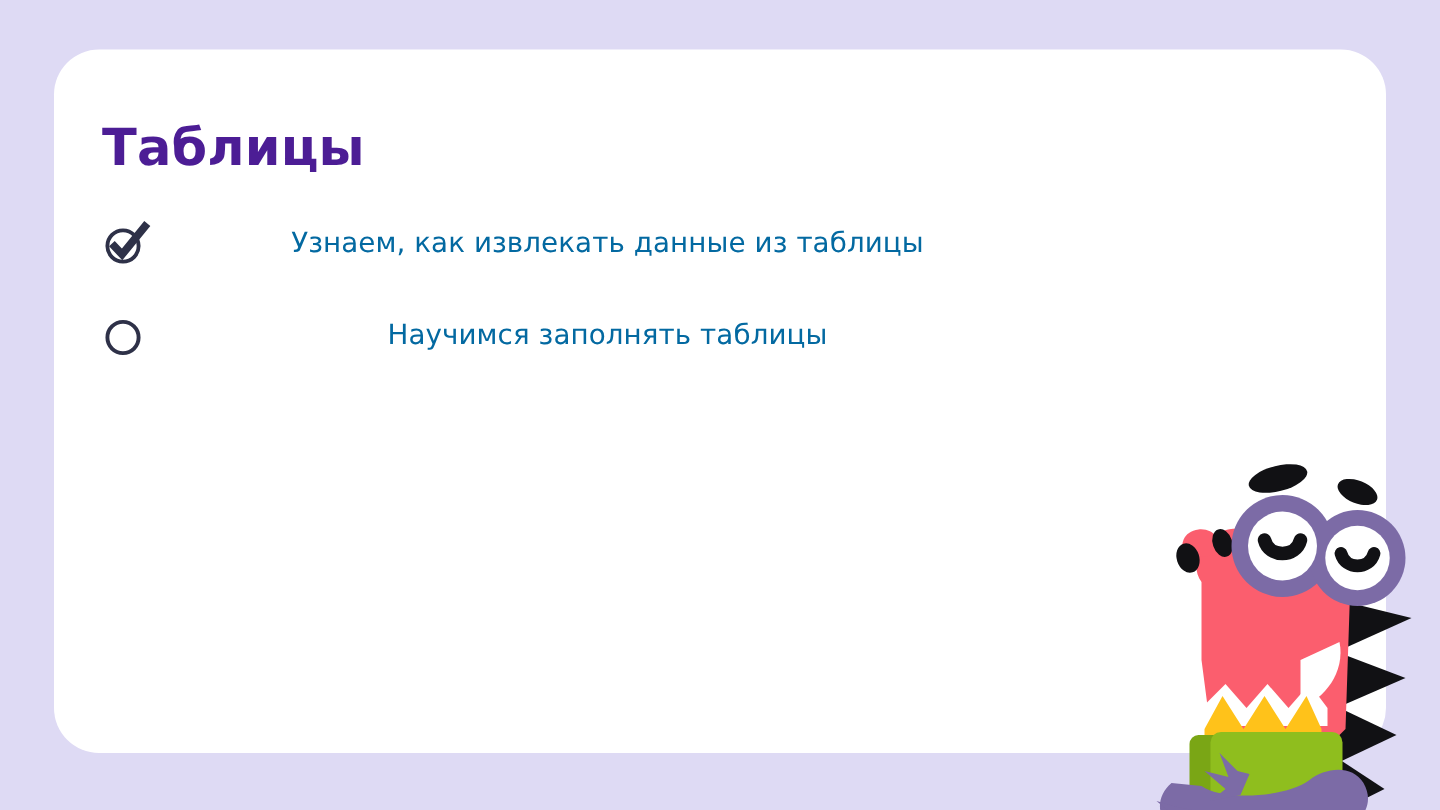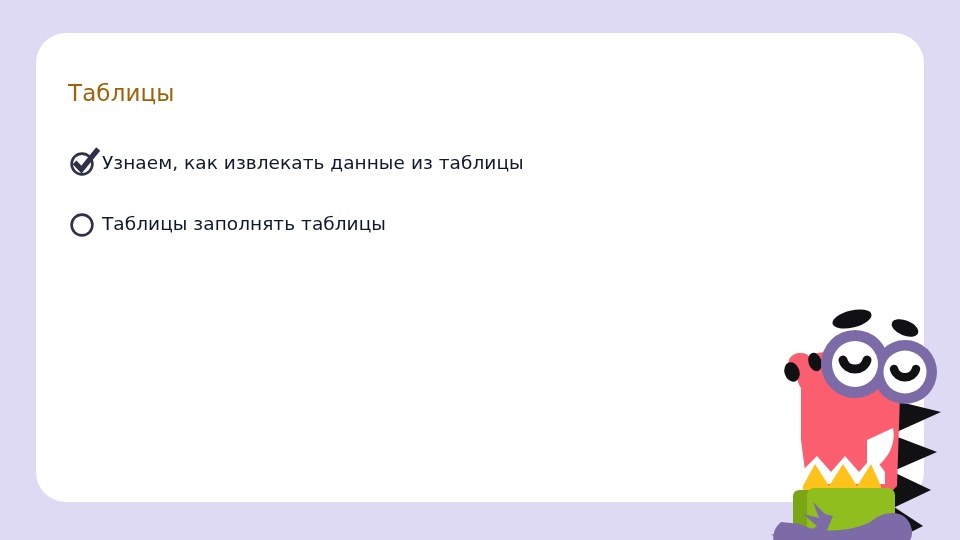--- a/index.html
+++ b/index.html
@@ -34,24 +34,24 @@
     background: #FFFFFF;
     border-radius: 30px;
     overflow: hidden;
   }
 
   
   .slide-title {
     position: absolute;
     left: 68px;
     top: 80px;
-    font-size: 23px;
-    font-weight: 400;
+    font-size: 34px;
+    font-weight: 700;
     letter-spacing: 0.1px;
-    color: #a16207;
+    color: #4c1d95;
     line-height: 1.15;
     white-space: nowrap;
   }
 
   
   .bullet-list {
     position: absolute;
     left: 68px;
     top: 148px;
     width: 640px;
@@ -77,25 +77,26 @@
     left: 0;
     top: -4px;
     display: block;
     overflow: visible;
   }
 
   .bullet-text {
     flex: 1 1 auto;
     font-size: 18.5px;
     font-weight: 400;
-    color: #0f172a;
+    color: #0369a1;
     line-height: 1.48;
     letter-spacing: 0.05px;
     padding-top: 1px;
     white-space: pre-line;
+    text-align: center;
   }
 
   
   .mascot {
     position: absolute;
     left: 745px;
     top: 300px;
     width: 215px;
     height: 240px;
     pointer-events: none;
@@ -122,21 +123,21 @@
       </span>
       <span class="bullet-text">Узнаем, как извлекать данные из таблицы</span>
     </div>
 
     <div class="bullet-item">
       <span class="bullet-marker">
         <svg width="40" height="34" viewBox="0 0 40 34" fill="none" xmlns="http://www.w3.org/2000/svg">
           <circle cx="14" cy="19" r="10.4" stroke="#2E3148" stroke-width="2.6" fill="none"></circle>
         </svg>
       </span>
-      <span class="bullet-text">Таблицы заполнять таблицы</span>
+      <span class="bullet-text">Научимся заполнять таблицы</span>
     </div>
 
 
   </div>
 
   <div class="mascot">
     <svg width="215" height="240" viewBox="0 0 215 240" xmlns="http://www.w3.org/2000/svg">
 
       <g>
         <polygon points="137,60 188,82 142,100" fill="#111114"></polygon>

